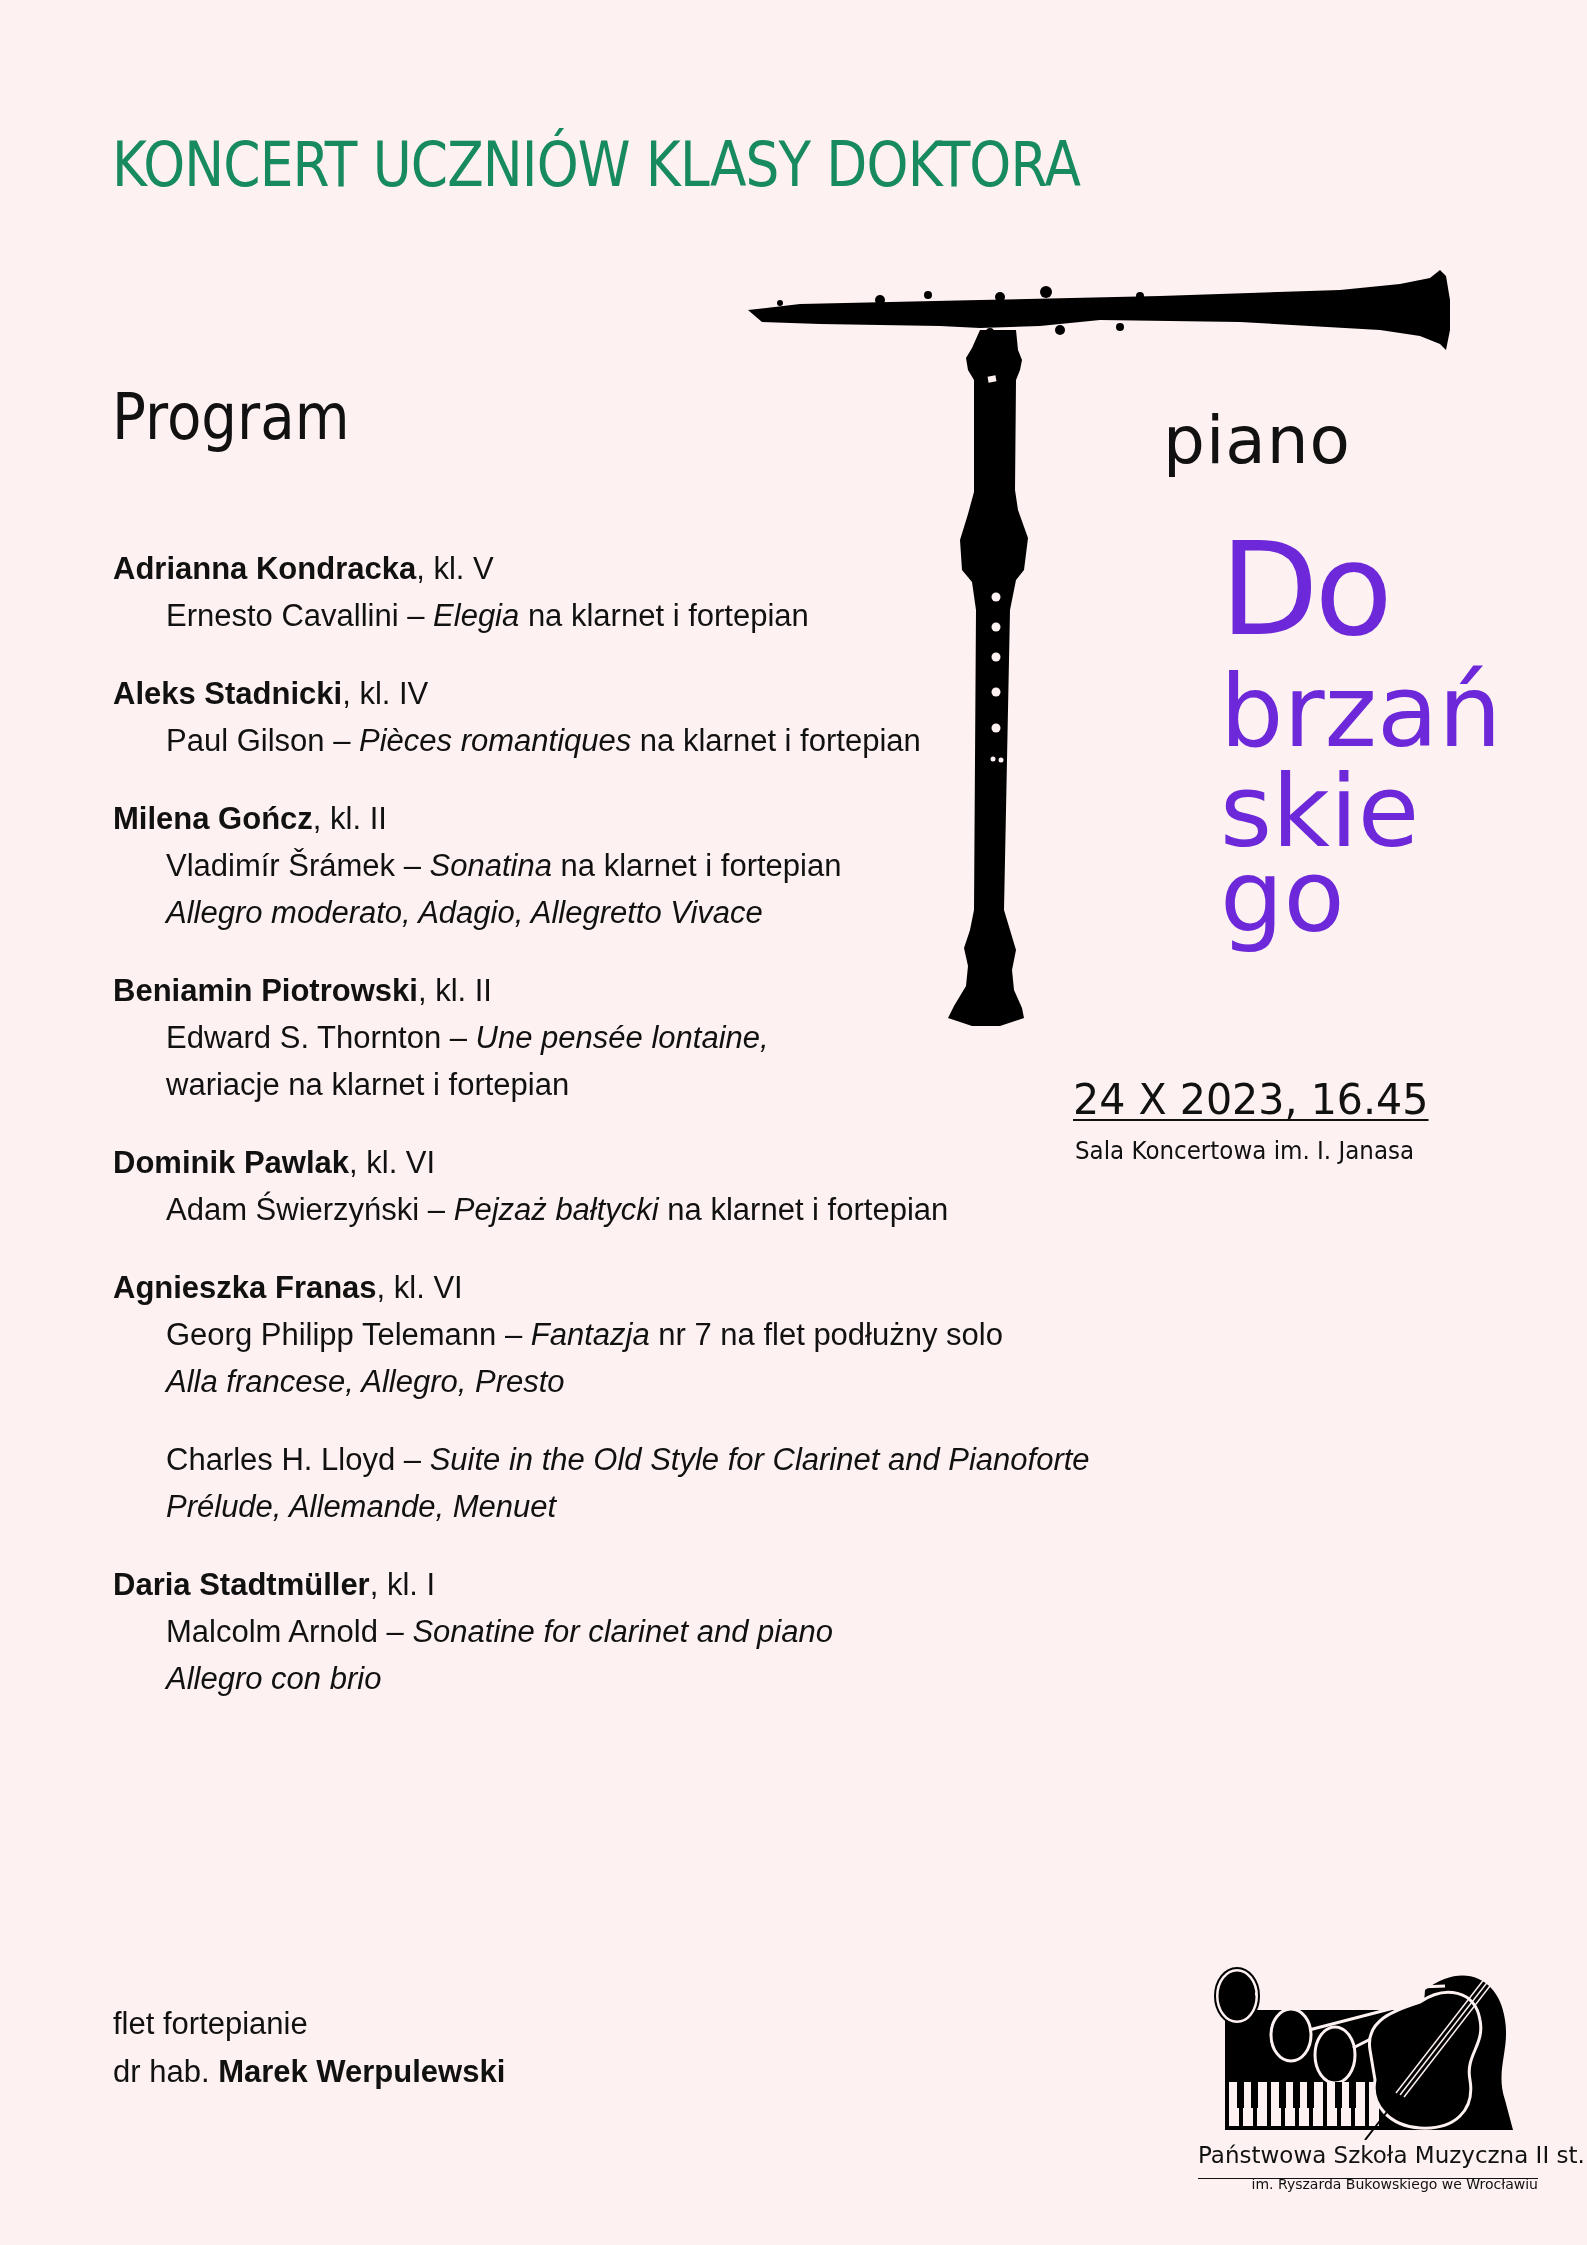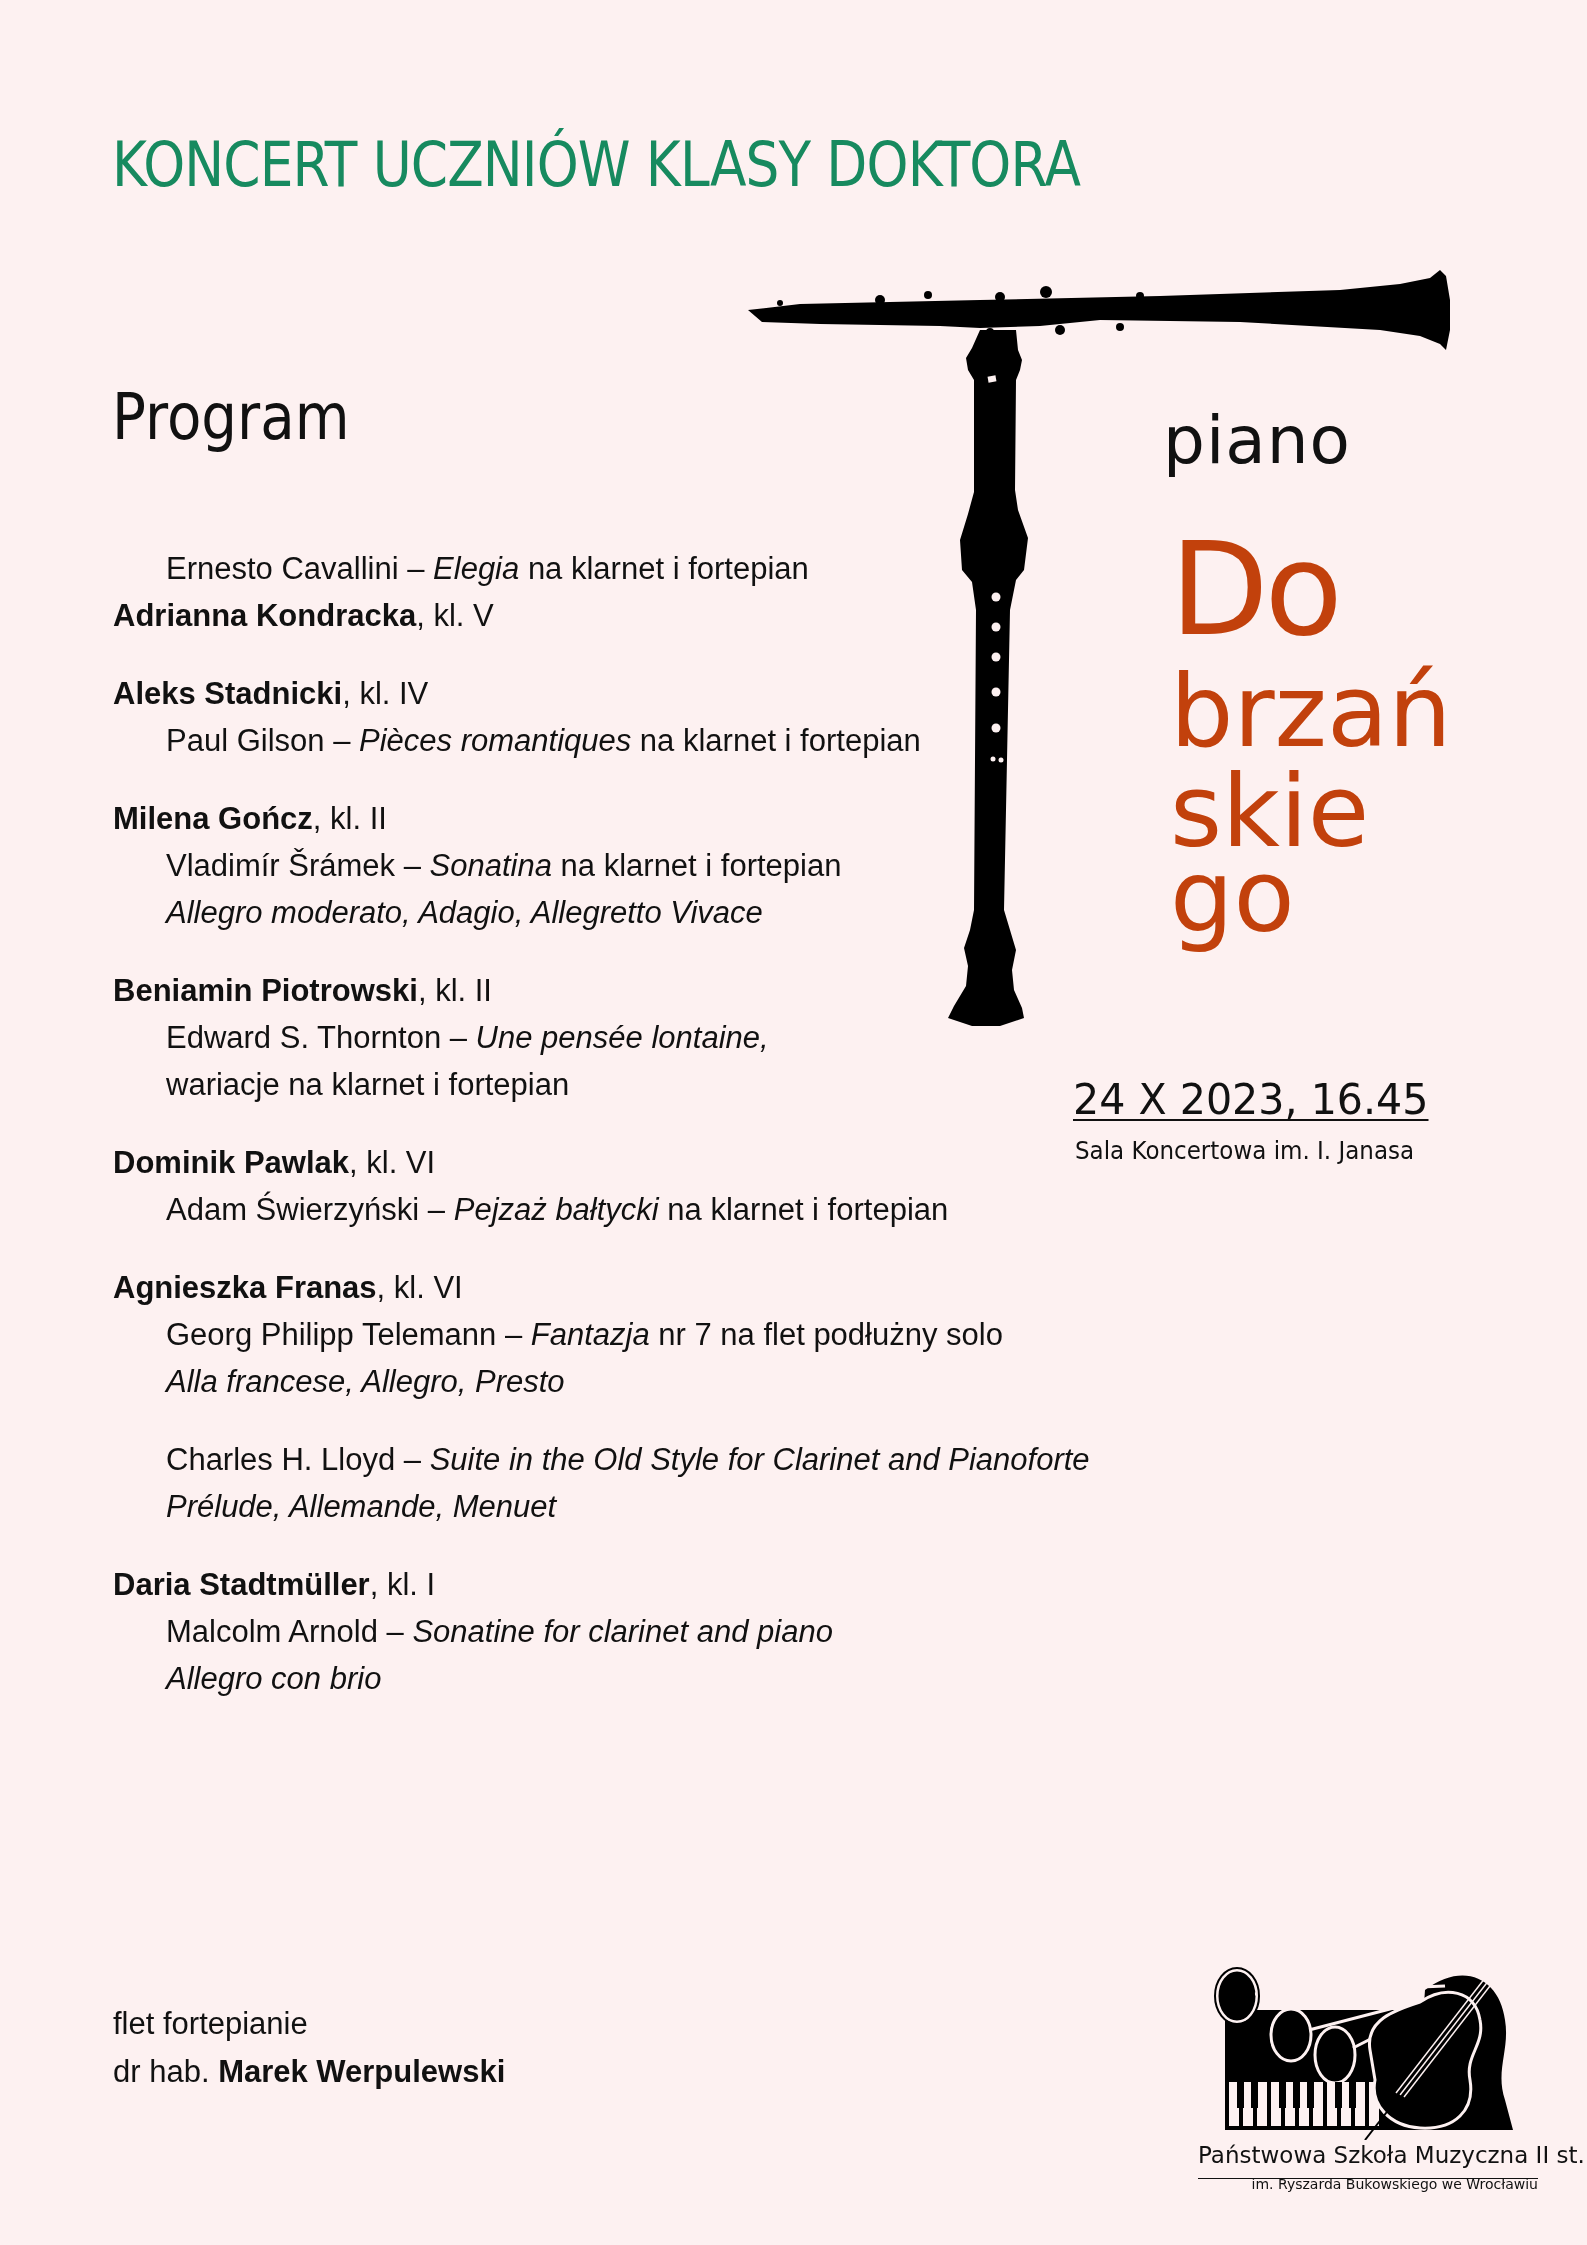--- a/index.html
+++ b/index.html
@@ -24,23 +24,23 @@
     font-size: 64px; color: #111;
     transform: scaleX(0.88); transform-origin: left top;
   }
   .clarinet { position: absolute; left: 740px; top: 270px; }
   .tomasza {
     position: absolute; left: 1163px; top: 402px;
     font-family: "DejaVu Sans", sans-serif;
     font-size: 66px; color: #111; letter-spacing: 1px;
   }
   .surname {
-    position: absolute; left: 1170px; top: 530px;
-    font-family: "DejaVu Sans", sans-serif;
-    color: #c2410c; font-size: 100px; line-height: 72px;
+    position: absolute; left: 1220px; top: 530px;
+    font-family: "DejaVu Sans", sans-serif;
+    color: #6d28d9; font-size: 100px; line-height: 72px;
   }
   .surname .big { font-size: 128px; line-height: 120px; display:block; margin-bottom: 12px; letter-spacing:-4px;}
   .surname span { display: block; }
   .date {
     position: absolute; left: 1073px; top: 1075px;
     font-family: "DejaVu Sans", sans-serif; font-size: 42px;
     text-decoration: underline; text-decoration-thickness: 2px;
     text-underline-offset: 5px; letter-spacing: 0px;
     transform: scaleX(0.98); transform-origin: left top;
     white-space: nowrap;
@@ -117,22 +117,22 @@
   <span style="line-height:100px">skie</span>
   <span style="line-height:70px">go</span>
 </div>
 
 <div class="date">24 X 2023, 16.45</div>
 <div class="venue">Sala Koncertowa im. I. Janasa</div>
 
 <div class="program">
 
   <div class="entry">
+    <div class="line performer"><b>Adrianna Kondracka</b><span>, kl. V</span></div>
     <div class="line indent"><span>Ernesto Cavallini – </span><span class="it">Elegia</span><span> na klarnet i fortepian</span></div>
-    <div class="line performer"><b>Adrianna Kondracka</b><span>, kl. V</span></div>
   </div>
 
   <div class="entry">
     <div class="line performer"><b>Aleks Stadnicki</b><span>, kl. IV</span></div>
     <div class="line indent"><span>Paul Gilson – </span><span class="it">Pièces romantiques</span><span> na klarnet i fortepian</span></div>
   </div>
 
   <div class="entry">
     <div class="line performer"><b>Milena Gończ</b><span>, kl. II</span></div>
     <div class="line indent"><span>Vladimír Šrámek – </span><span class="it">Sonatina</span><span> na klarnet i fortepian</span></div>

